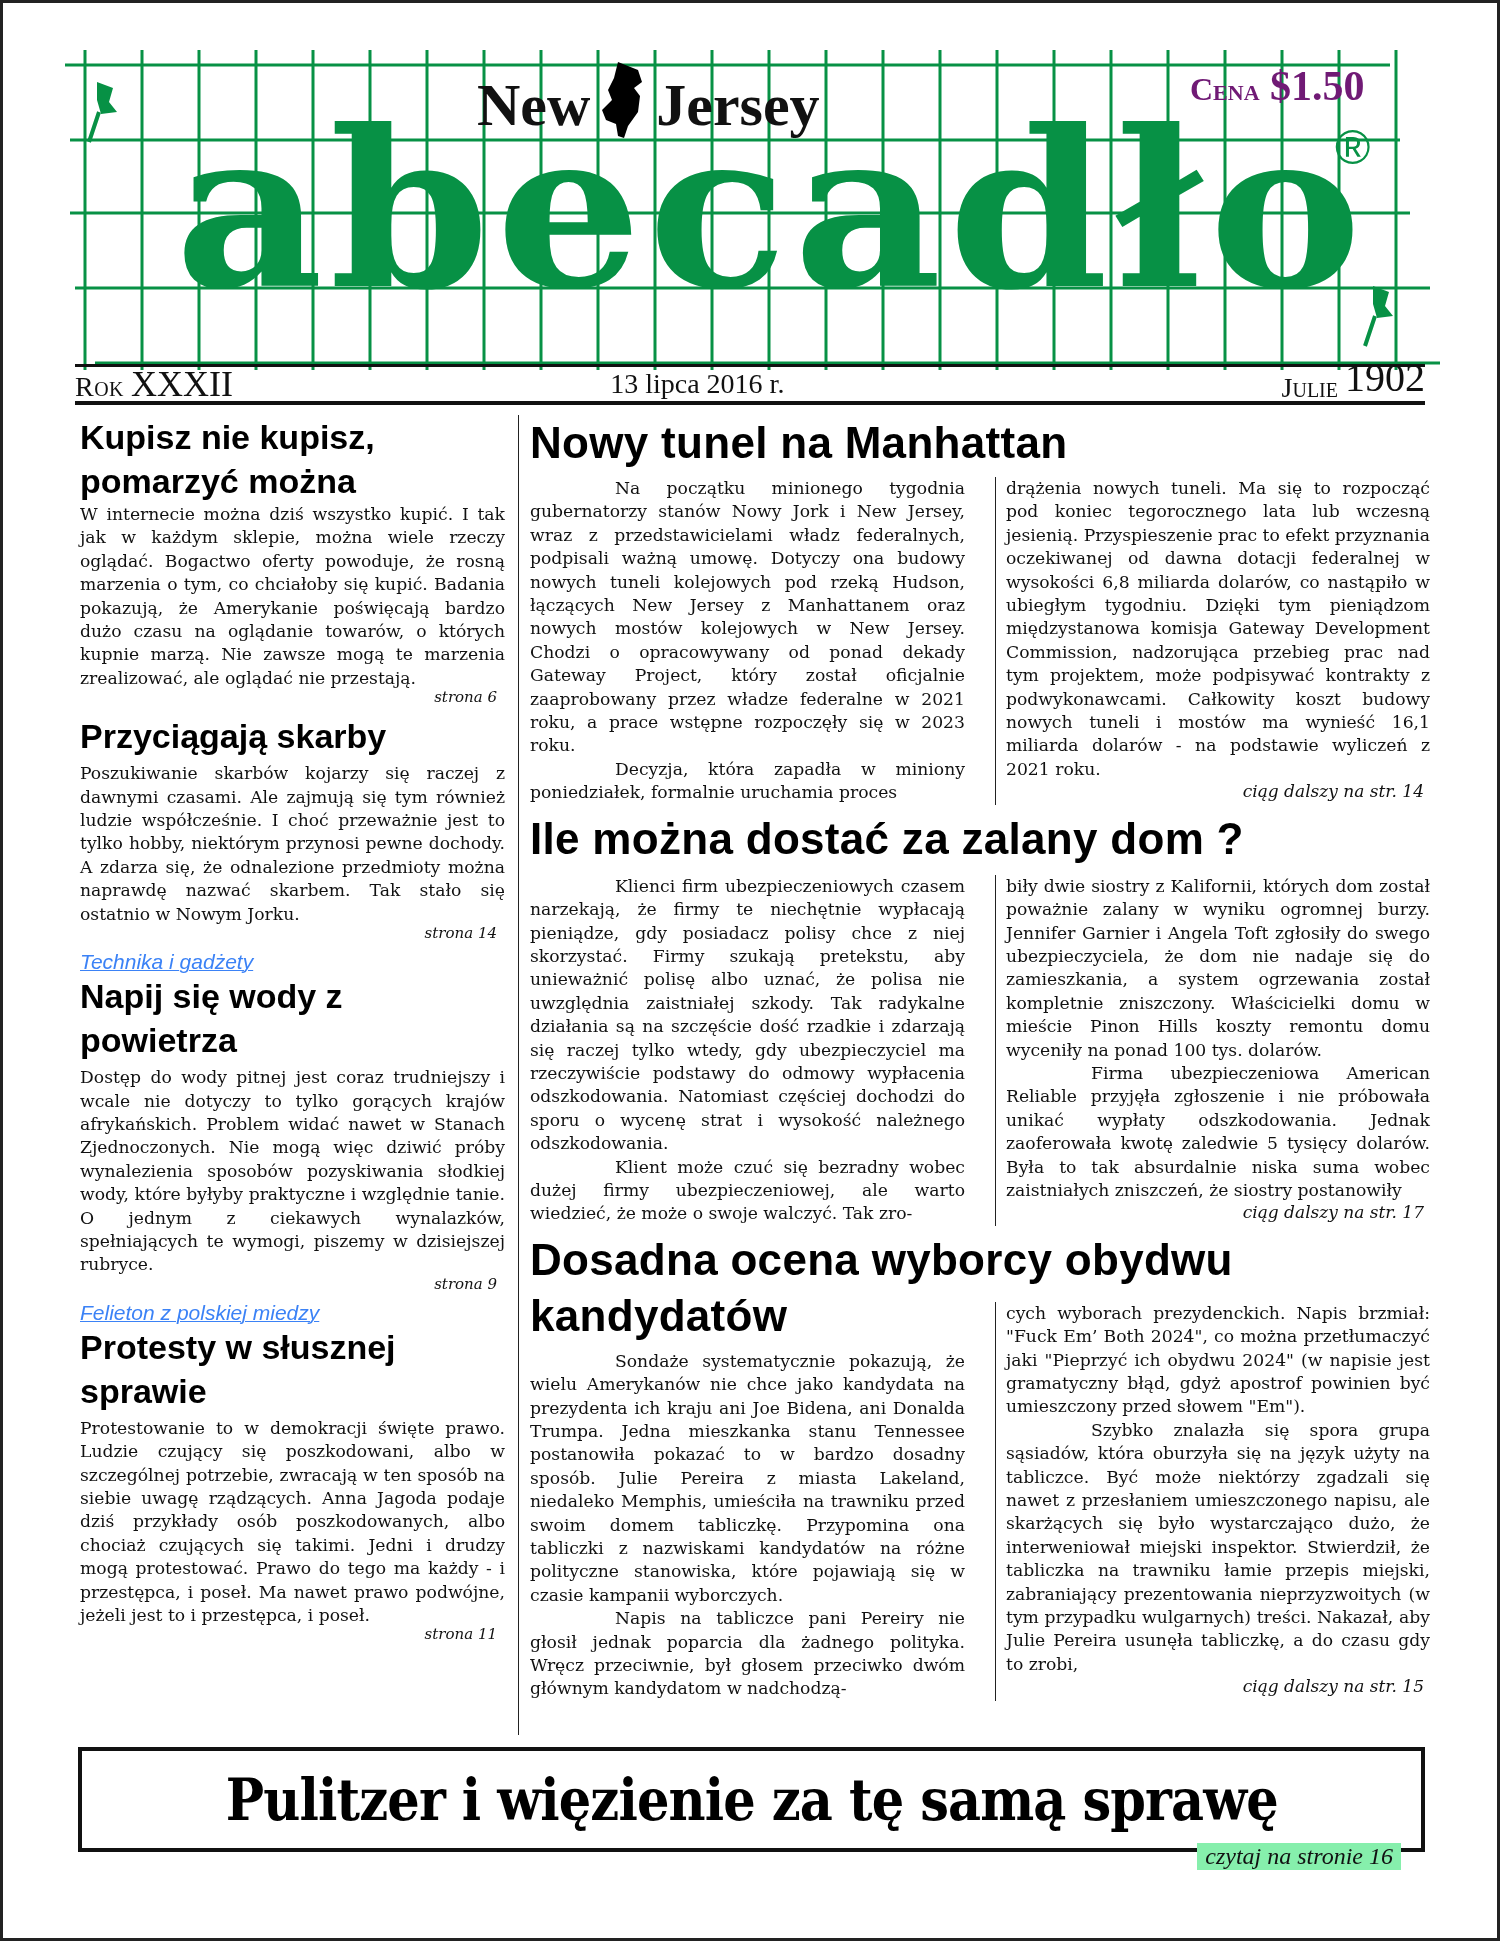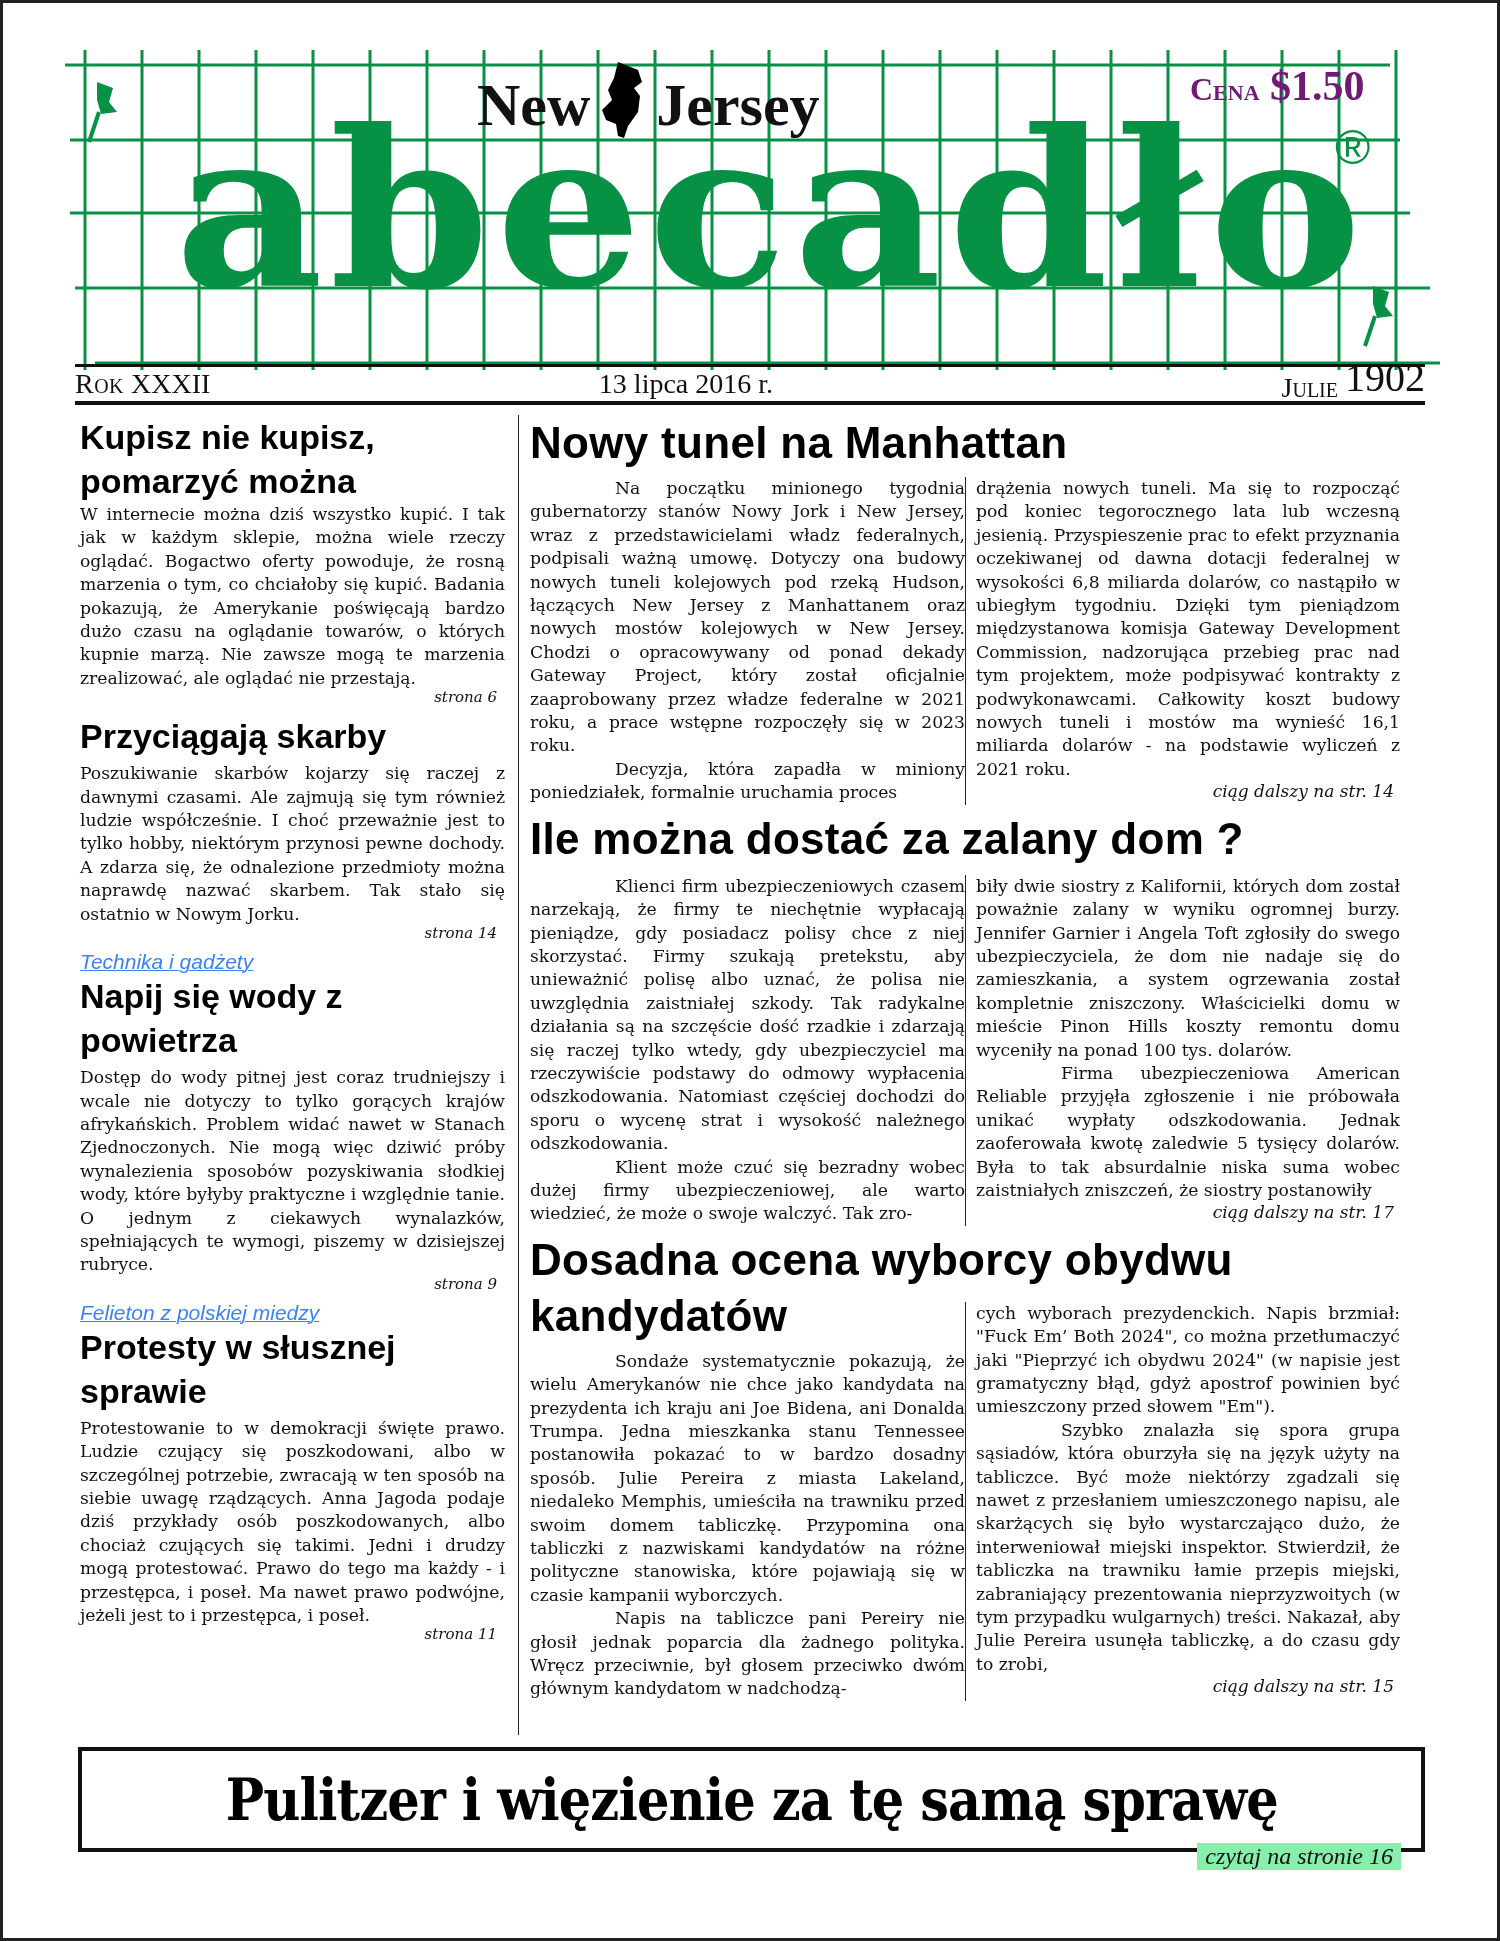--- a/index.html
+++ b/index.html
@@ -14,35 +14,35 @@
   .reg-mark { position: absolute; left: 1280px; top: 80px; font-family: "Liberation Sans", sans-serif; font-size: 48px; color: #079145; }
   .nj-line { position: absolute; left: 422px; top: 20px; display: flex; align-items: flex-end; gap: 8px; font-family: "Liberation Serif", serif; font-size: 60px; font-weight: bold; color: #111; }
   .nj-shape { width: 50px; height: 80px; }
   .price { position: absolute; left: 1135px; top: 22px; font-family: "Liberation Serif", serif; font-weight: bold; color: #701a75; font-size: 42px; }
   .price .sc { font-size: 32px; }
 
   
   .info-bar { position: absolute; left: 75px; top: 364px; width: 1350px; height: 41px; border-top: 3px solid #111; border-bottom: 4px solid #111; display: flex; align-items: center; justify-content: space-between; font-family: "Liberation Serif", serif; font-size: 28px; }
   .info-bar .sc { font-size: 22px; letter-spacing: 0.5px; }
   .info-bar .numer-val { font-size: 40px; line-height: 1; position: relative; top: -6px; }
-  .info-bar .rok { font-size: 28px; }
+  .info-bar .rok { font-size: 36px; }
 
   
   .left-col { position: absolute; left: 80px; top: 415px; width: 425px; }
   .v-rule { position: absolute; background: #222; width: 1px; }
 
   .h-side { font-family: "Liberation Sans", sans-serif; font-weight: bold; font-size: 34px; line-height: 44px; color: #000; }
   .kicker { font-family: "Liberation Sans", sans-serif; font-style: italic; font-size: 21px; text-decoration: underline; text-decoration-thickness: 1px; color: #3b82f6; margin-top: 6px; }
   .body-text { font-family: "DejaVu Serif", serif; font-size: 17.2px; line-height: 23.4px; text-align: justify; color: #111; hyphens: manual; }
   .page-ref { font-family: "DejaVu Serif", serif; font-style: italic; font-size: 15px; text-align: right; padding-right: 8px; margin-top: -2px; }
   .side-block { margin-bottom: 8px; }
 
   .main-area { position: absolute; left: 530px; top: 415px; width: 900px; }
   .h-main { font-family: "Liberation Sans", sans-serif; font-weight: bold; font-size: 44px; line-height: 56px; color: #000; letter-spacing: 0.3px; }
-  .two-col { display: flex; position: relative; }
+  .two-col { display: flex; justify-content: space-between; position: relative; }
   .two-col .col { width: 435px; }
   .two-col .col.right { padding-left: 10px; border-left: 1px solid #222; }
   .indent { text-indent: 85px; }
   .cont { font-family: "DejaVu Serif", serif; font-style: italic; font-size: 17px; text-align: right; padding-right: 6px; }
 
   
   .banner { position: absolute; left: 78px; top: 1747px; width: 1347px; height: 105px; border: 4px solid #111; display: flex; align-items: center; justify-content: center; }
   .banner-title { font-family: "DejaVu Serif", serif; font-weight: bold; font-size: 58px; color: #000; letter-spacing: -1px; transform: scaleX(0.88); white-space: nowrap; }
   .banner-ref { position: absolute; right: 20px; bottom: -22px; background: #86efac; padding: 0 8px; font-family: "Liberation Serif", serif; font-style: italic; font-size: 24px; }
 </style>

